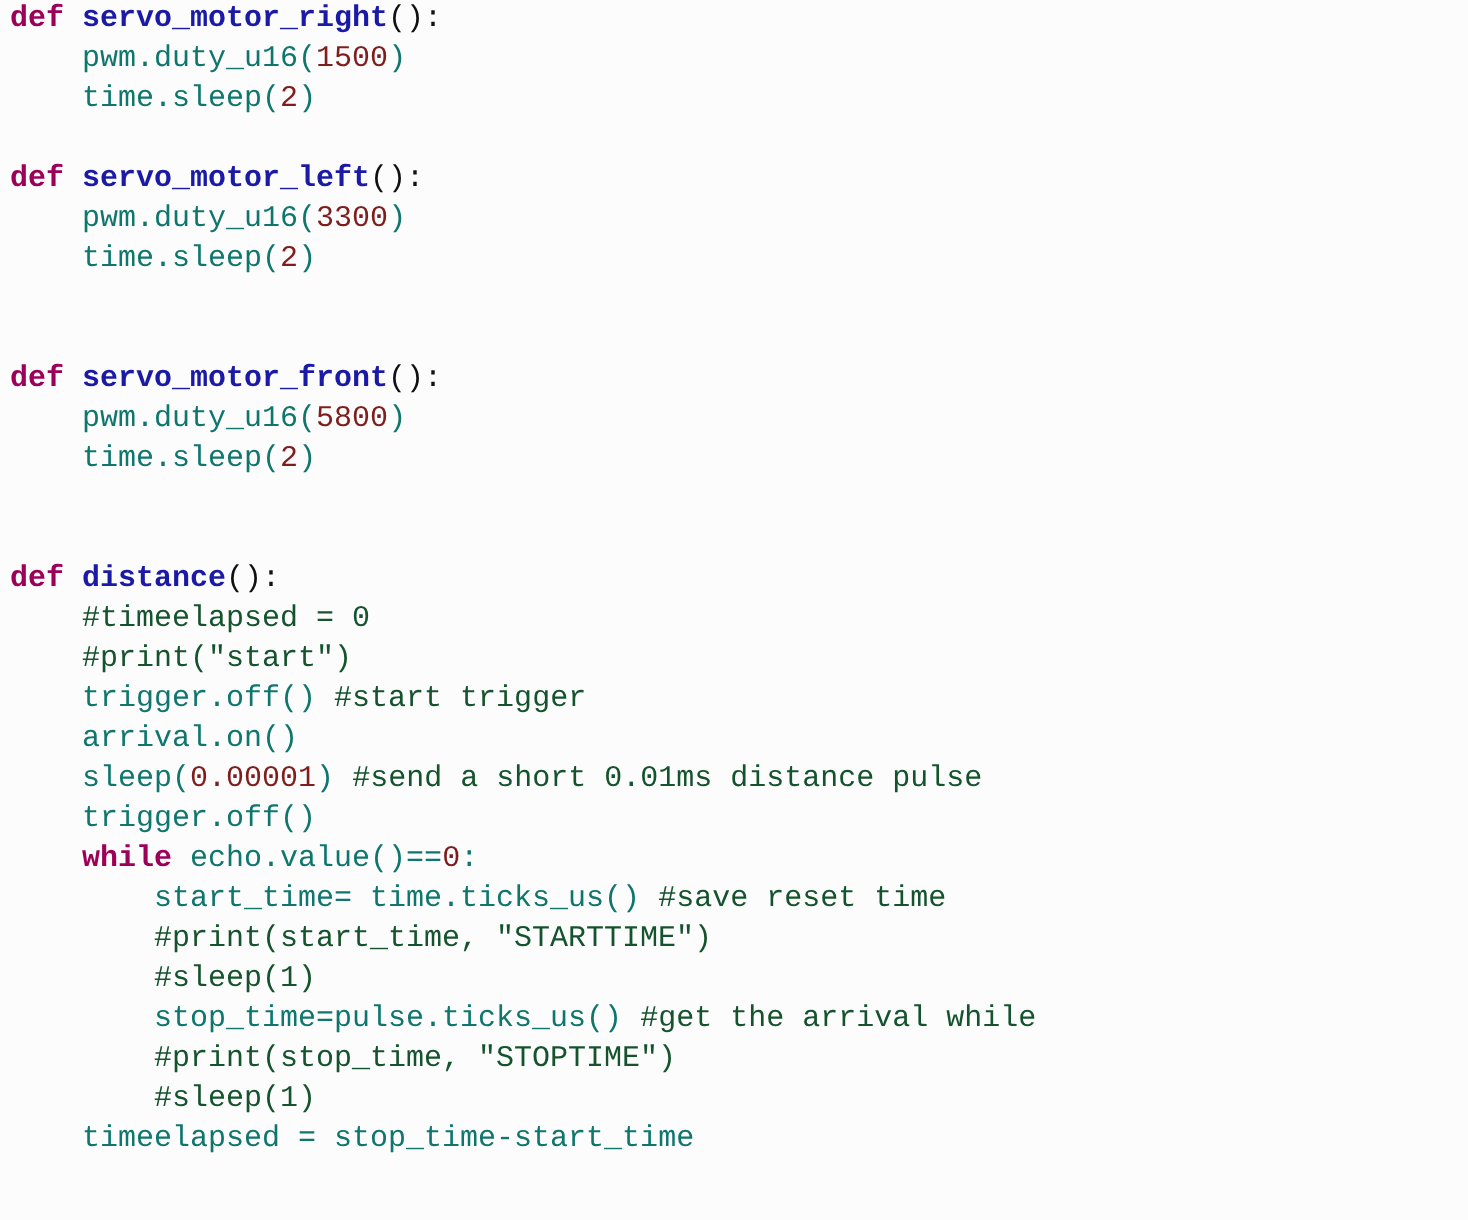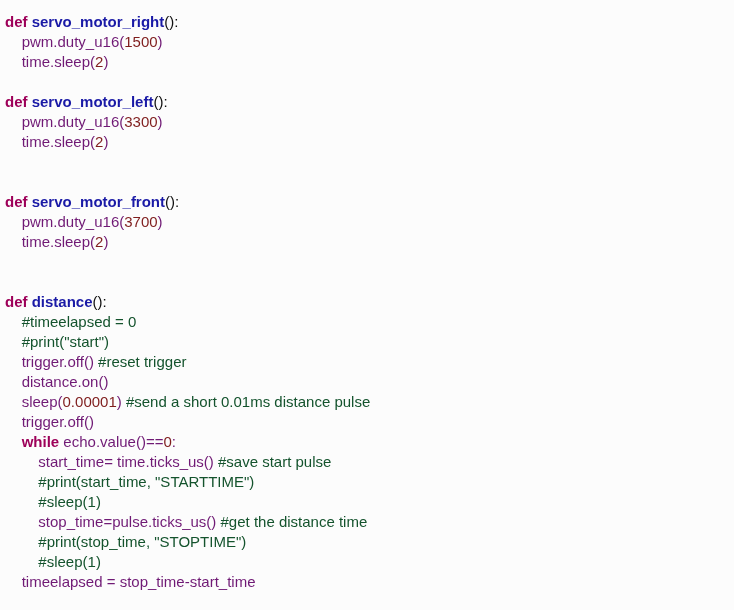--- a/index.html
+++ b/index.html
@@ -6,67 +6,67 @@
     margin: 0;
     padding: 0;
     background: #ffffff;
   }
   #code-view {
     position: relative;
     width: 734px;
     height: 610px;
     background: #fcfcfc;
     overflow: hidden;
-    font-family: Liberation Sans, sans-serif;
+    font-family: Liberation Mono, monospace;
     font-size: 15px;
     line-height: 20px;
-    padding-top: 12px;
+    padding-top: 0;
     box-sizing: border-box;
   }
   .code-line {
     height: 20px;
     line-height: 20px;
     white-space: pre;
     padding-left: 5px;
     color: #101010;
   }
   .tok { white-space: pre; }
   .kw      { color: #9d0059; font-weight: bold; }
   .fname   { color: #1a1aa6; font-weight: bold; }
   .num     { color: #7f1d1d; }
   .comment { color: #14532d; }
-  .plain   { color: #701a75; }
+  .plain   { color: #0f766e; }
   .punct   { color: #101010; }
 </style>
 </head>
 <body>
 
 <div id="code-view">
     <div class="code-line"><span class="tok plain"></span><span class="tok kw">def </span><span class="tok fname">servo_motor_right</span><span class="tok punct">():</span></div>
     <div class="code-line"><span class="tok plain">    </span><span class="tok plain">pwm.duty_u16(</span><span class="tok num">1500</span><span class="tok plain">)</span></div>
     <div class="code-line"><span class="tok plain">    </span><span class="tok plain">time.sleep(</span><span class="tok num">2</span><span class="tok plain">)</span></div>
     <div class="code-line">&nbsp;</div>
     <div class="code-line"><span class="tok plain"></span><span class="tok kw">def </span><span class="tok fname">servo_motor_left</span><span class="tok punct">():</span></div>
     <div class="code-line"><span class="tok plain">    </span><span class="tok plain">pwm.duty_u16(</span><span class="tok num">3300</span><span class="tok plain">)</span></div>
     <div class="code-line"><span class="tok plain">    </span><span class="tok plain">time.sleep(</span><span class="tok num">2</span><span class="tok plain">)</span></div>
     <div class="code-line">&nbsp;</div>
     <div class="code-line">&nbsp;</div>
     <div class="code-line"><span class="tok plain"></span><span class="tok kw">def </span><span class="tok fname">servo_motor_front</span><span class="tok punct">():</span></div>
-    <div class="code-line"><span class="tok plain">    </span><span class="tok plain">pwm.duty_u16(</span><span class="tok num">3700</span><span class="tok plain">)</span></div>
+    <div class="code-line"><span class="tok plain">    </span><span class="tok plain">pwm.duty_u16(</span><span class="tok num">5800</span><span class="tok plain">)</span></div>
     <div class="code-line"><span class="tok plain">    </span><span class="tok plain">time.sleep(</span><span class="tok num">2</span><span class="tok plain">)</span></div>
     <div class="code-line">&nbsp;</div>
     <div class="code-line">&nbsp;</div>
     <div class="code-line"><span class="tok plain"></span><span class="tok kw">def </span><span class="tok fname">distance</span><span class="tok punct">():</span></div>
     <div class="code-line"><span class="tok plain">    </span><span class="tok comment">#timeelapsed = 0</span></div>
     <div class="code-line"><span class="tok plain">    </span><span class="tok comment">#print("start")</span></div>
-    <div class="code-line"><span class="tok plain">    </span><span class="tok plain">trigger.off() </span><span class="tok comment">#reset trigger</span></div>
-    <div class="code-line"><span class="tok plain">    </span><span class="tok plain">distance.on()</span></div>
+    <div class="code-line"><span class="tok plain">    </span><span class="tok plain">trigger.off() </span><span class="tok comment">#start trigger</span></div>
+    <div class="code-line"><span class="tok plain">    </span><span class="tok plain">arrival.on()</span></div>
     <div class="code-line"><span class="tok plain">    </span><span class="tok plain">sleep(</span><span class="tok num">0.00001</span><span class="tok plain">) </span><span class="tok comment">#send a short 0.01ms distance pulse</span></div>
     <div class="code-line"><span class="tok plain">    </span><span class="tok plain">trigger.off()</span></div>
     <div class="code-line"><span class="tok plain">    </span><span class="tok kw">while </span><span class="tok plain">echo.value()==</span><span class="tok num">0</span><span class="tok plain">:</span></div>
-    <div class="code-line"><span class="tok plain">        </span><span class="tok plain">start_time= time.ticks_us() </span><span class="tok comment">#save start pulse</span></div>
+    <div class="code-line"><span class="tok plain">        </span><span class="tok plain">start_time= time.ticks_us() </span><span class="tok comment">#save reset time</span></div>
     <div class="code-line"><span class="tok plain">        </span><span class="tok comment">#print(start_time, "STARTTIME")</span></div>
     <div class="code-line"><span class="tok plain">        </span><span class="tok comment">#sleep(1)</span></div>
-    <div class="code-line"><span class="tok plain">        </span><span class="tok plain">stop_time=pulse.ticks_us() </span><span class="tok comment">#get the distance time</span></div>
+    <div class="code-line"><span class="tok plain">        </span><span class="tok plain">stop_time=pulse.ticks_us() </span><span class="tok comment">#get the arrival while</span></div>
     <div class="code-line"><span class="tok plain">        </span><span class="tok comment">#print(stop_time, "STOPTIME")</span></div>
     <div class="code-line"><span class="tok plain">        </span><span class="tok comment">#sleep(1)</span></div>
     <div class="code-line"><span class="tok plain">    </span><span class="tok plain">timeelapsed = stop_time-start_time</span></div>
   </div>
 
 </body></html>

